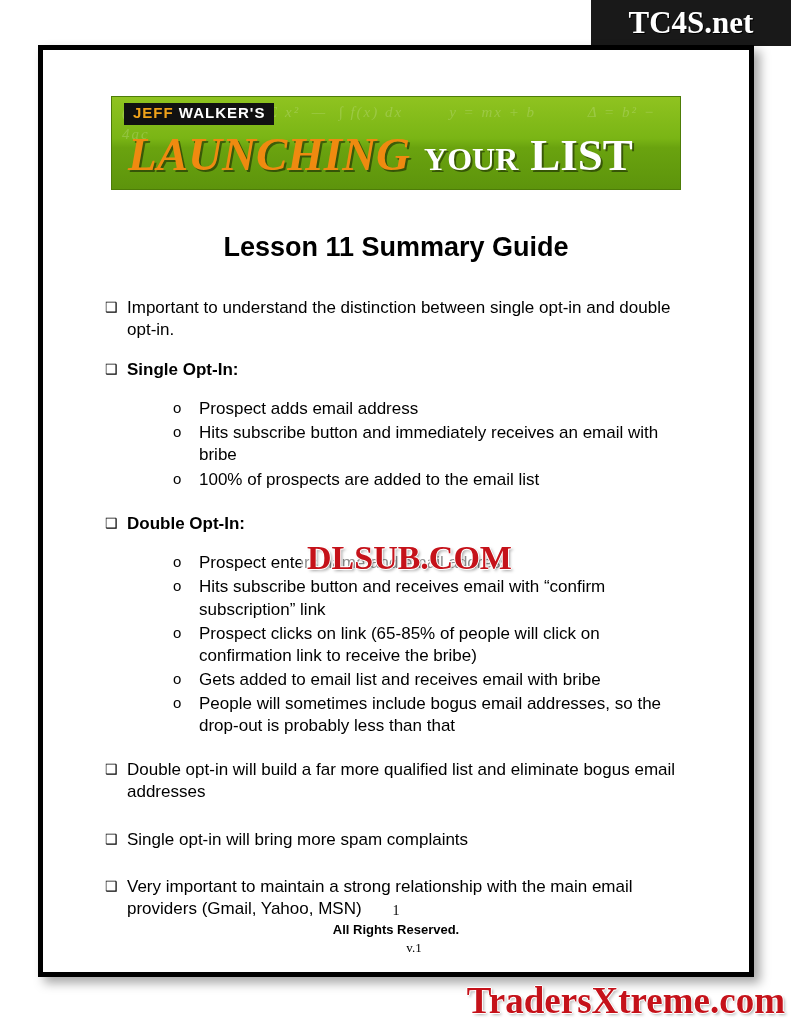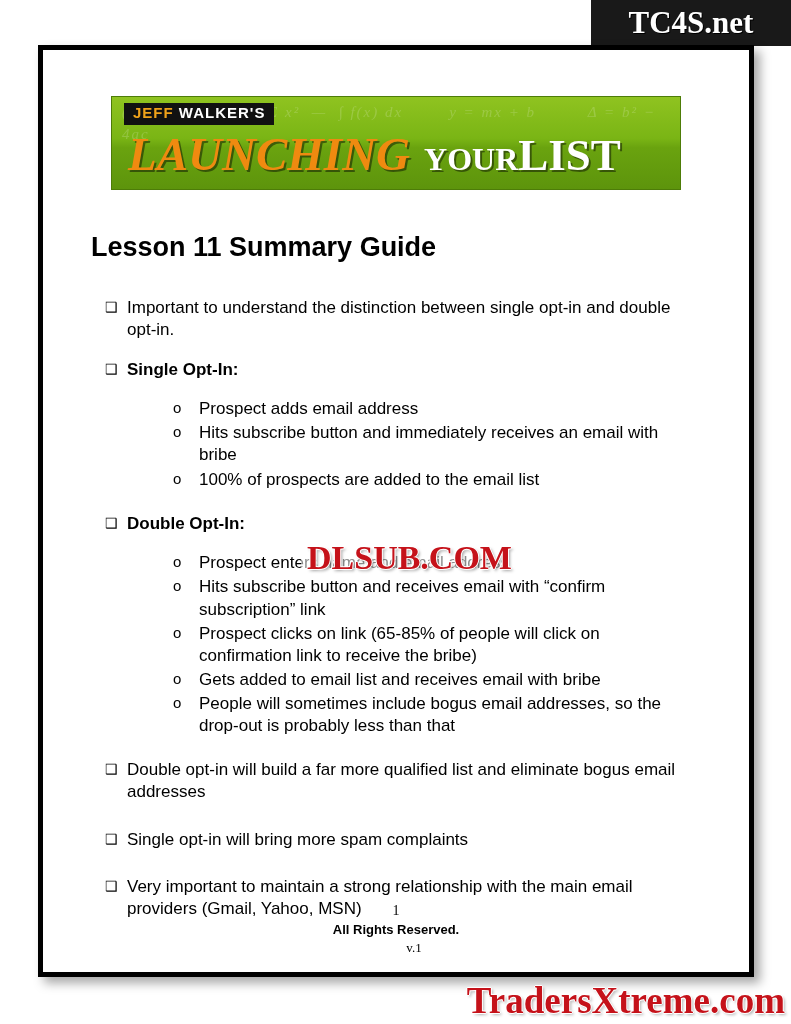--- a/index.html
+++ b/index.html
@@ -118,25 +118,26 @@
     color: #ffffff;
     text-shadow: 2px 2px 0 rgba(0,0,0,0.45);
     margin-left: 14px;
   }
   .banner .t-list {
     font-family: "Liberation Serif", serif;
     font-weight: bold;
     font-size: 45px;
     color: #ffffff;
     text-shadow: 2px 2px 0 rgba(0,0,0,0.45);
+    margin-left: 12px;
   }
 
   
   h1.doc-title {
-    text-align: left;
+    text-align: center;
     font-size: 27px;
     font-weight: bold;
     color: #000;
     margin: 42px 0 34px 0;
     font-family: "Liberation Sans", sans-serif;
   }
 
   
   .content { padding: 0 10px 0 14px; }
 

